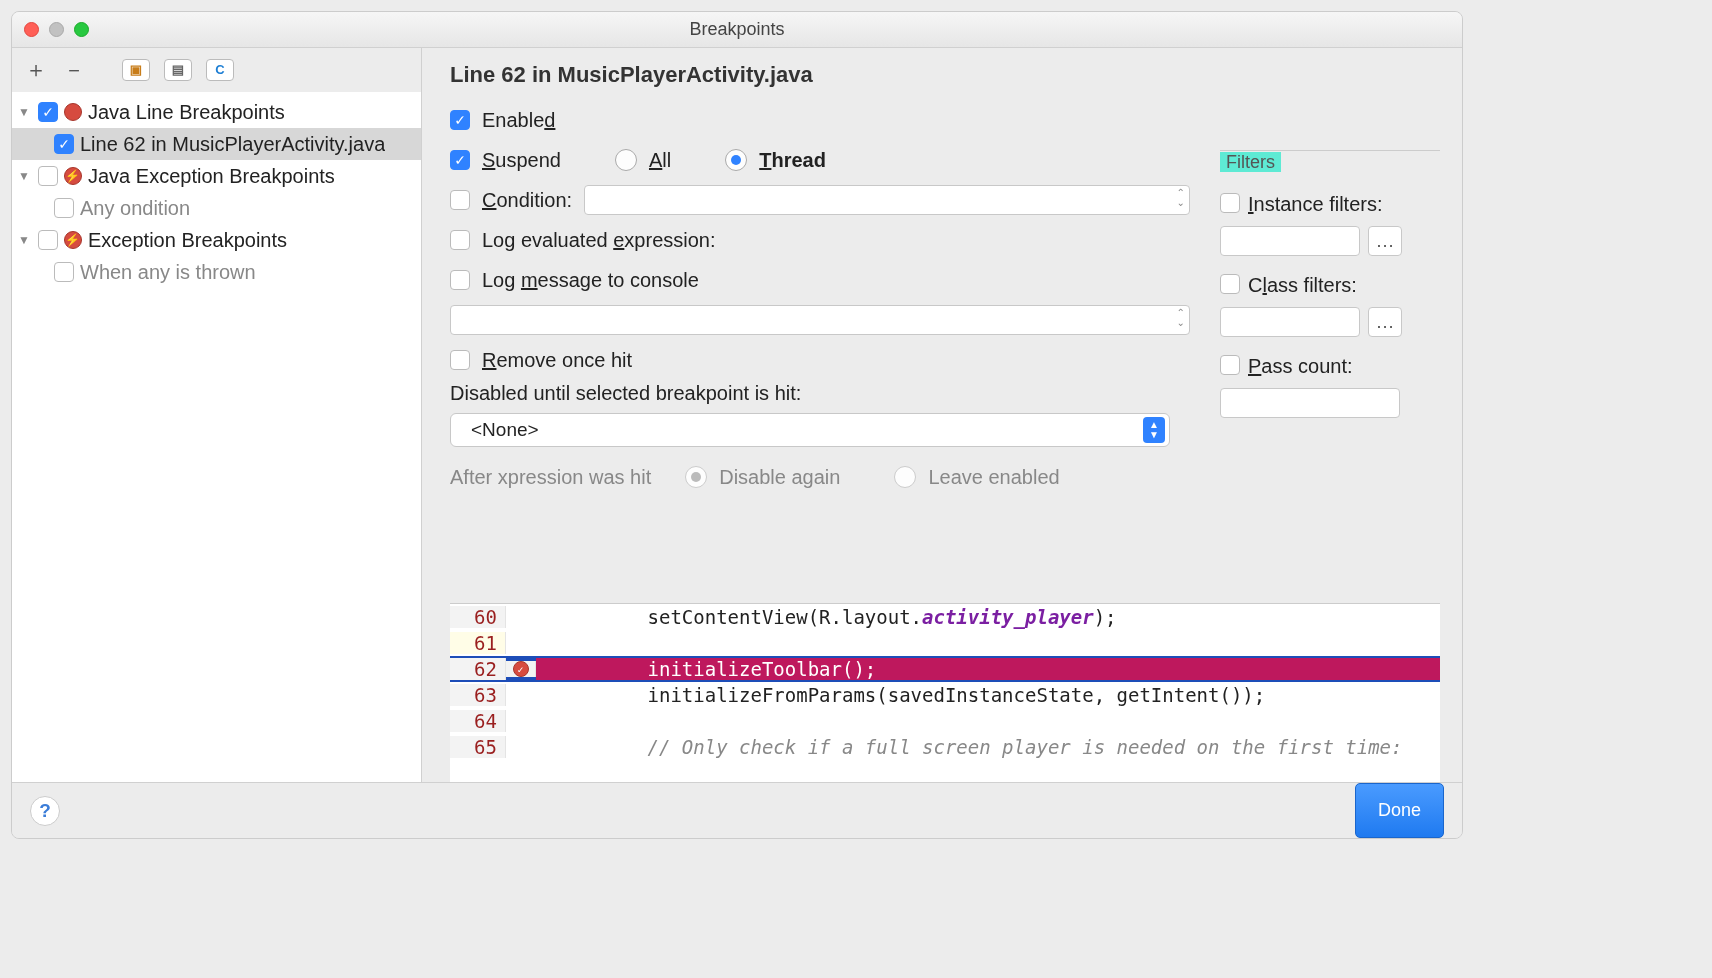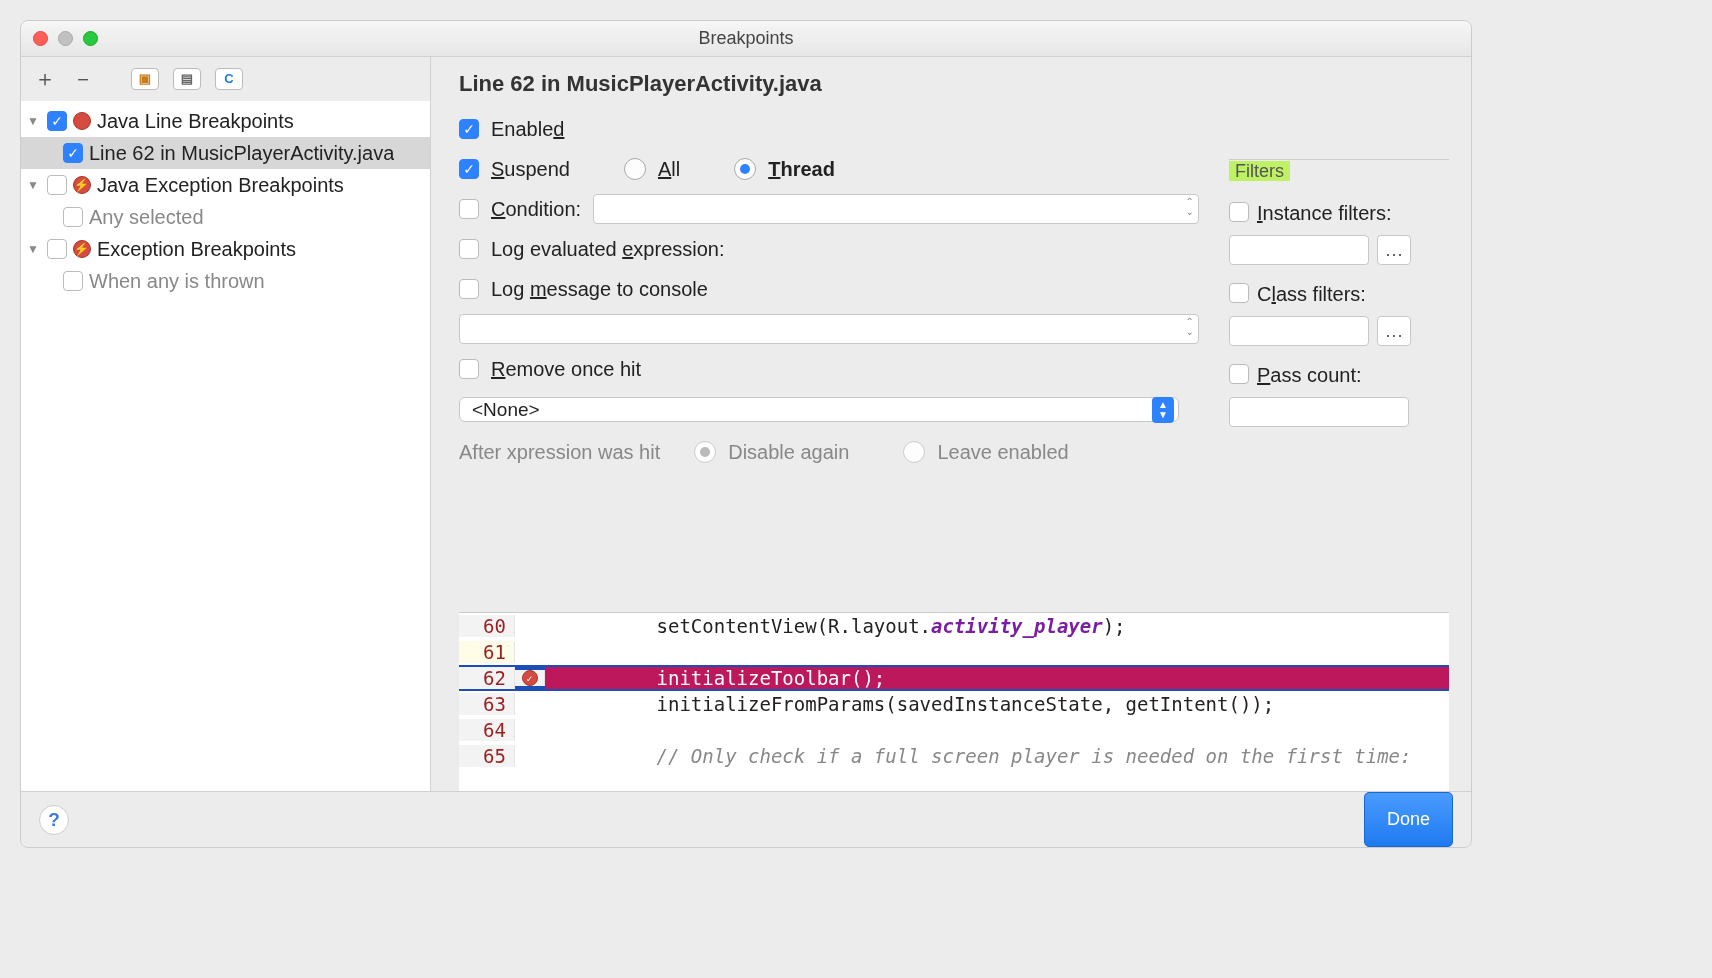--- a/index.html
+++ b/index.html
@@ -9,21 +9,21 @@
     font-size: 19px;
     background: #ececec;
     color: #222;
   }
   .window {
     background: #ececec;
     border: 1px solid #ccc;
     border-radius: 8px;
     width: 1452px;
     height: 828px;
-    margin: 20px;
+    margin: 11px;
     position: relative;
     overflow: hidden;
     display: flex;
     flex-direction: column;
   }
   .titlebar {
     height: 36px;
     background: linear-gradient(#f6f6f6,#e6e6e6);
     border-bottom: 1px solid #d0d0d0;
     display: flex;
@@ -107,33 +107,33 @@
   .radio.checked::after { content:""; width:10px;height:10px;border-radius:50%;background:#2f82ff; }
   .textfield {
     flex:1; min-width:60px; height:30px; border:1px solid #c8c8c8; border-radius:4px; background:#fff;
   }
   .textfield.stepper { position:relative; }
   .textfield.stepper::after {
     content:"⌃\A⌄"; white-space:pre; position:absolute; right:4px; top:2px; font-size:10px; line-height:10px; color:#888;
   }
   .combo {
     display:flex; align-items:center; justify-content:space-between;
-    height:25px; border:1px solid #c8c8c8; border-radius:6px; background:#fff;
-    padding: 0 4px 0 12px; font-size:19px; width: 720px;
+    height:34px; border:1px solid #c8c8c8; border-radius:6px; background:#fff;
+    padding: 0 4px 0 20px; font-size:19px; width: 720px;
   }
   .combo .arrows {
     width:22px;height:26px;border-radius:4px;background:#2f82ff;color:#fff;display:flex;flex-direction:column;align-items:center;justify-content:center;font-size:10px;line-height:10px;
   }
   .after-row { color:#888; }
   .after-row .radio { border-color:#ccc; }
   .after-row .radio.checked::after { background:#bbb; }
   .columns { display:flex; gap: 30px; }
   .col-main { flex:1; }
   .col-filters { width: 220px; }
-  .fieldset-label { font-size:18px; color:#555; padding:0 6px; background:#bef264; position:relative; top:-10px;}
+  .fieldset-label { font-size:18px; color:#555; padding:0 6px; background:#5eead4; position:relative; top:-10px;}
   .filters-box { border-top:1px solid #ccc; margin-top:14px; padding-top:10px; }
   .filt-row { display:flex; align-items:flex-start; gap:8px; margin-top:10px;}
   .small-field { width:140px; height:30px; border:1px solid #c8c8c8; border-radius:4px; background:#fff; }
   .dots-btn { width:34px; height:30px; border:1px solid #c8c8c8; border-radius:4px; background:#fff; display:flex; align-items:center; justify-content:center; color:#555;}
   
   .code-area {
     margin-top: auto;
     border-top:1px solid #ccc;
     background:#fff;
     font-family: Menlo, Consolas, monospace;
@@ -203,21 +203,21 @@
           <span class="node-label">Line 62 in MusicPlayerActivity.java</span>
         </div>
         <div class="node">
           <span class="disclosure">▼</span>
           <span class="cb"></span>
           <span class="bp-bolt">⚡</span>
           <span class="node-label">Java Exception Breakpoints</span>
         </div>
         <div class="node child">
           <span class="cb"></span>
-          <span class="node-label" style="color:#888">Any selected</span>
+          <span class="node-label" style="color:#888">Any ondition</span>
         </div>
         <div class="node">
           <span class="disclosure">▼</span>
           <span class="cb"></span>
           <span class="bp-bolt">⚡</span>
           <span class="node-label">Exception Breakpoints</span>
         </div>
         <div class="node child">
           <span class="cb"></span>
           <span class="node-label" style="color:#888">When any is thrown</span>
@@ -263,20 +263,21 @@
           </div>
           <div class="row">
             <div class="textfield stepper" style="width:720px"></div>
           </div>
 
           <div class="row">
             <span class="cb"></span>
             <span class="lbl"><span class="u">R</span>emove once hit</span>
           </div>
 
+          <div class="lbl" style="margin-top:2px">Disabled until selected breakpoint is hit:</div>
 
           <div style="height:8px"></div>
           <div class="combo">
             <span>&lt;None&gt;</span>
             <span class="arrows">▲<br>▼</span>
           </div>
 
           <div class="row after-row" style="margin-top:10px">
             <span class="lbl">After xpression was hit</span>
             <span style="width:10px"></span>

